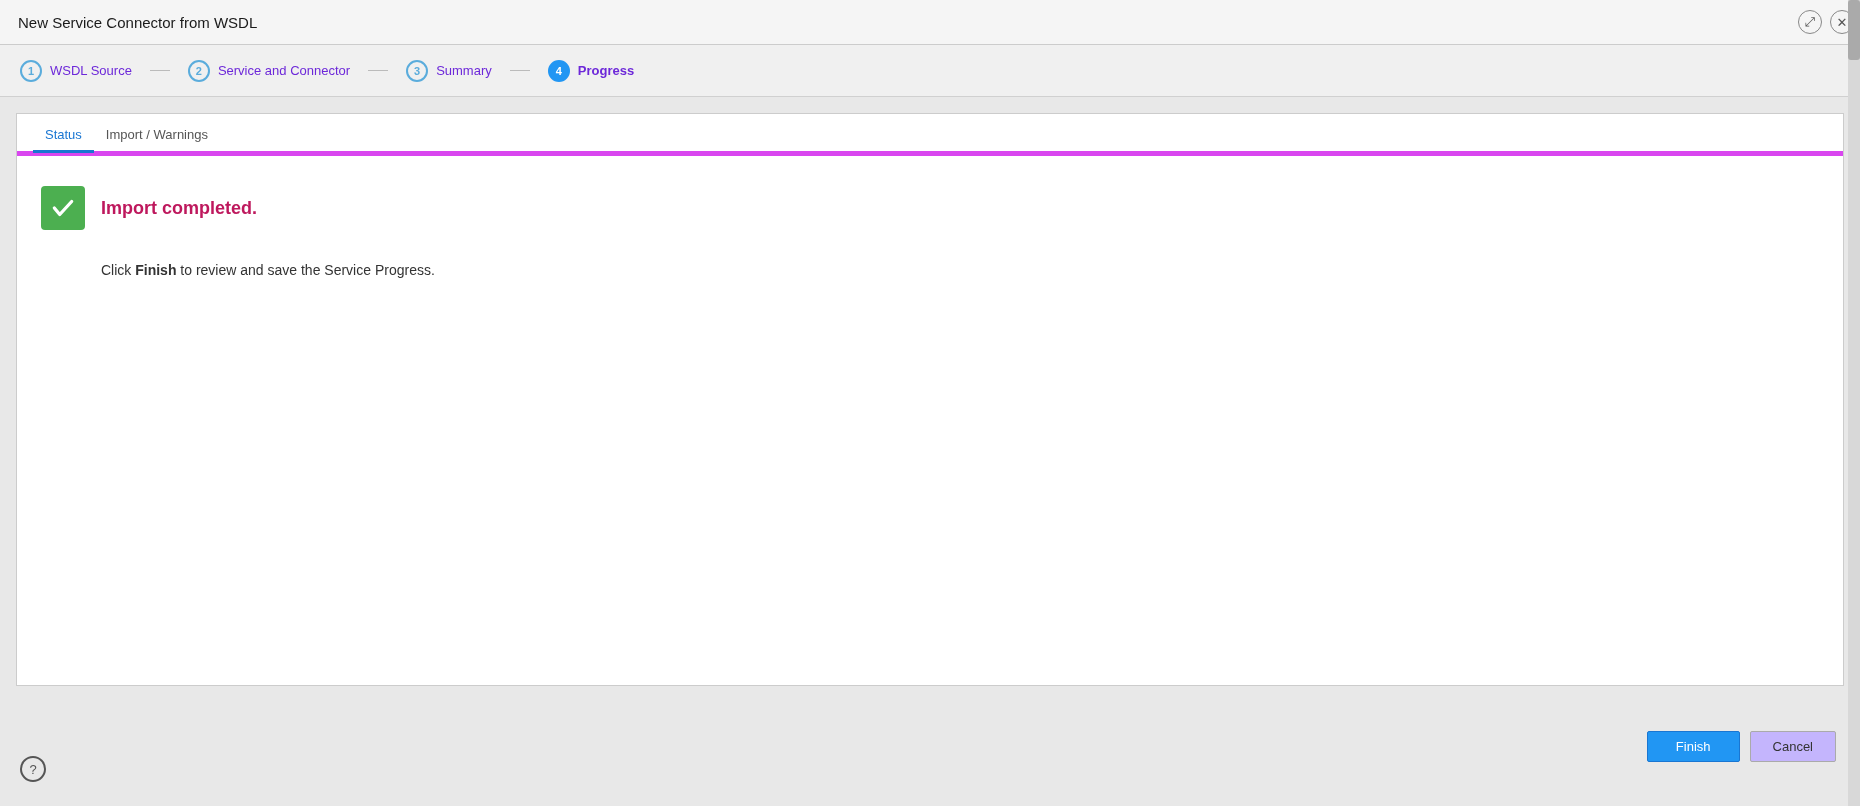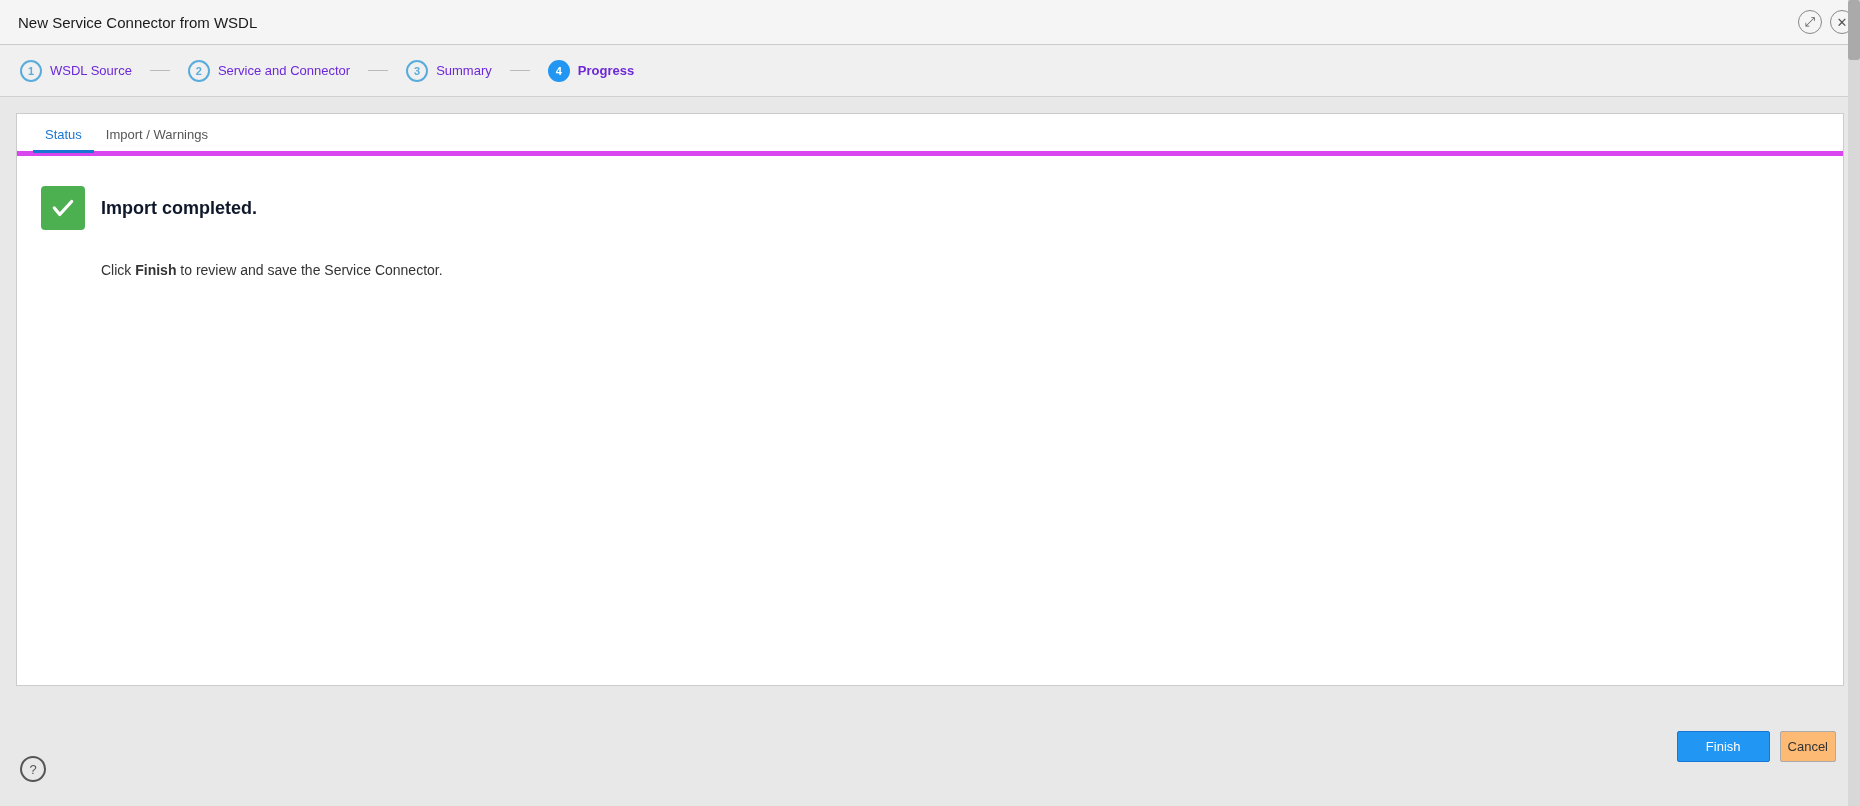--- a/index.html
+++ b/index.html
@@ -170,21 +170,21 @@
       justify-content: center;
       flex-shrink: 0;
     }
     .check-icon svg {
       width: 26px;
       height: 26px;
     }
     .import-title {
       font-size: 18px;
       font-weight: 700;
-      color: #0f172a;
+      color: #be185d;
     }
 
     .import-instructions {
       font-size: 14px;
       color: #333;
       margin-left: 60px;
       line-height: 1.5;
     }
     .import-instructions strong {
       font-weight: 700;
@@ -204,24 +204,24 @@
     .btn-finish {
       background: #2196f3;
       color: #fff;
       border: 1px solid #1976d2;
       padding: 7px 28px;
       font-size: 13px;
       cursor: pointer;
       border-radius: 2px;
     }
     .btn-cancel {
-      background: #fdba74;
+      background: #c4b5fd;
       color: #333;
       border: 1px solid #aaa;
-      padding: 7px 7px;
+      padding: 7px 22px;
       font-size: 13px;
       cursor: pointer;
       border-radius: 2px;
     }
 
     
     .help-icon {
       position: absolute;
       bottom: 24px;
       left: 20px;
@@ -310,21 +310,21 @@
       <div class="tab-content">
         <div class="import-status">
           <div class="check-icon">
             <svg viewBox="0 0 24 24" fill="none" xmlns="http://www.w3.org/2000/svg">
               <polyline points="4,12 9,18 20,6" stroke="white" stroke-width="3" stroke-linecap="round" stroke-linejoin="round" fill="none"></polyline>
             </svg>
           </div>
           <span class="import-title">Import completed.</span>
         </div>
         <div class="import-instructions">
-          <span>Click </span><strong>Finish</strong><span> to review and save the Service Connector.</span>
+          <span>Click </span><strong>Finish</strong><span> to review and save the Service Progress.</span>
         </div>
       </div>
 
     </div>
   </div>
 
   <div class="bottom-area">
     <button class="btn-finish">Finish</button>
     <button class="btn-cancel">Cancel</button>
   </div>

